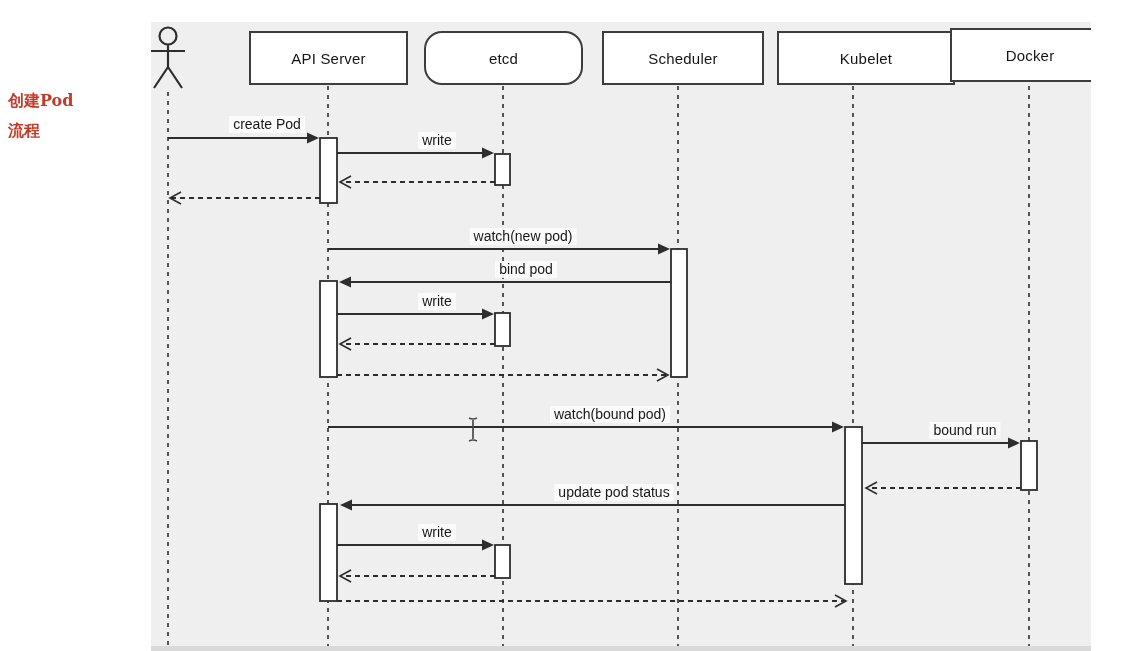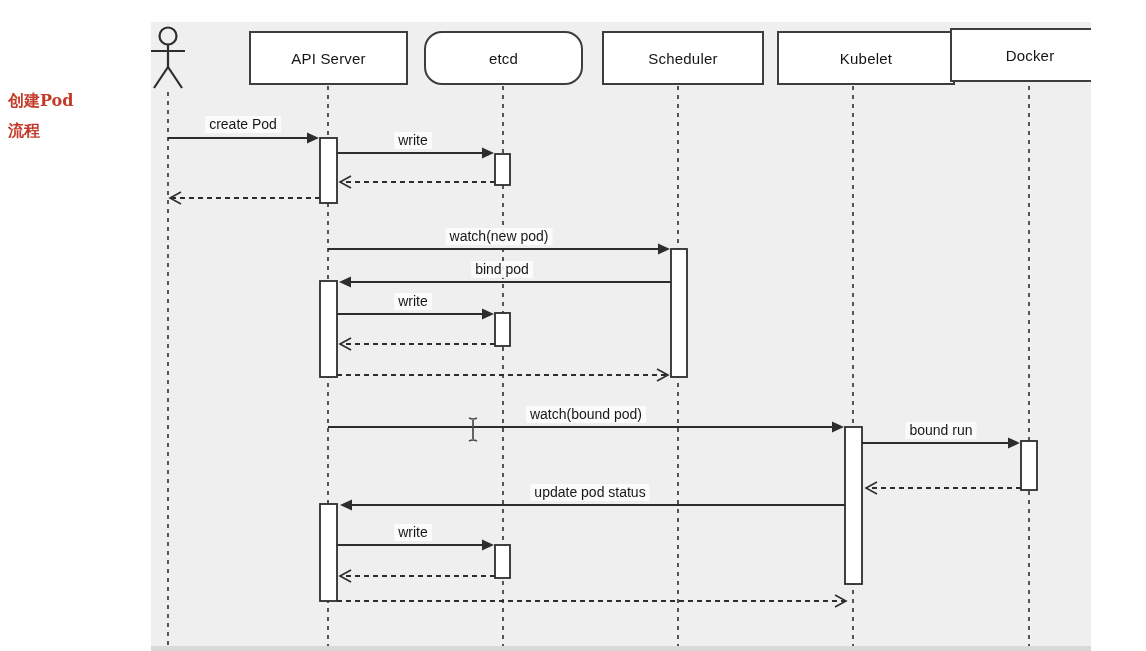--- a/index.html
+++ b/index.html
@@ -8,21 +8,21 @@
   .diagram-clip{position:absolute;left:151px;top:22px;width:940px;height:629px;
                 background:#efeff0;overflow:hidden;}
   .bottom-strip{position:absolute;left:0;bottom:0;width:100%;height:5px;background:#d9d9da;}
   .note{position:absolute;left:8px;top:86px;width:140px;
         font-family:"DejaVu Serif","Liberation Serif",serif;
         font-size:16px;line-height:30px;font-weight:600;}
   .pbox{position:absolute;height:54px;background:#ffffff;border:2px solid #3d3d3d;
         box-sizing:border-box;display:flex;align-items:center;justify-content:center;}
   .pbox span{font-size:15px;color:#141414;letter-spacing:.2px;}
   .msg-label{position:absolute;transform:translateX(-50%);font-size:14px;color:#171717;
-             background:rgba(252,252,253,0.92);padding:0 4px;line-height:17px;white-space:nowrap;}
+             background:rgba(252,252,253,0.92);padding:0 4px;line-height:17px;white-space:nowrap;margin-left:24px;}
   svg.overlay{position:absolute;left:0;top:0;width:1146px;height:651px;pointer-events:none;}
 </style>
 </head>
 <body>
 
 <div class="stage">
 
   <div class="note" style="color: rgb(196, 58, 40);">
     <div>创建Pod</div>
     <div>流程</div>

